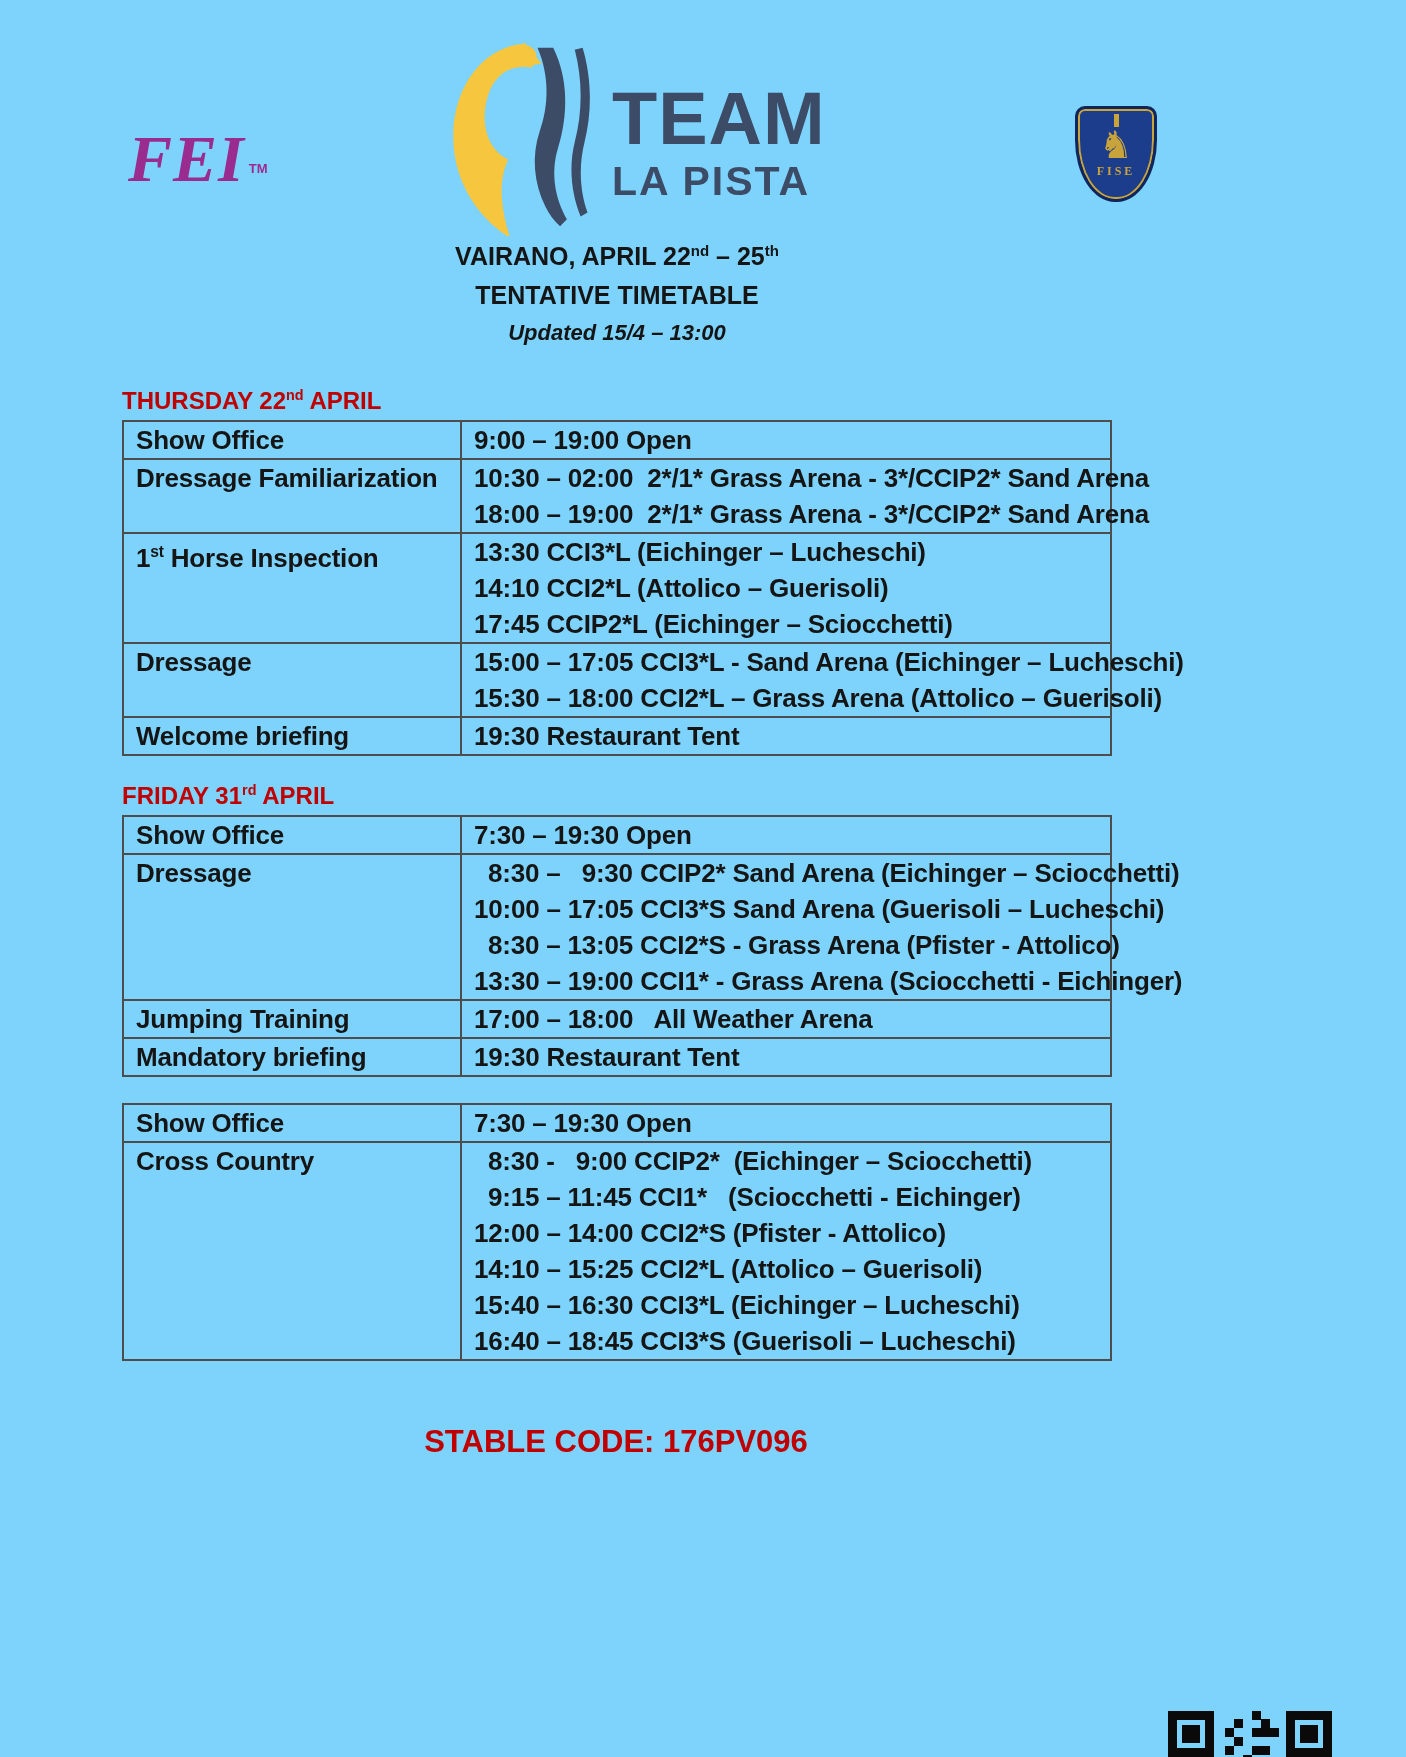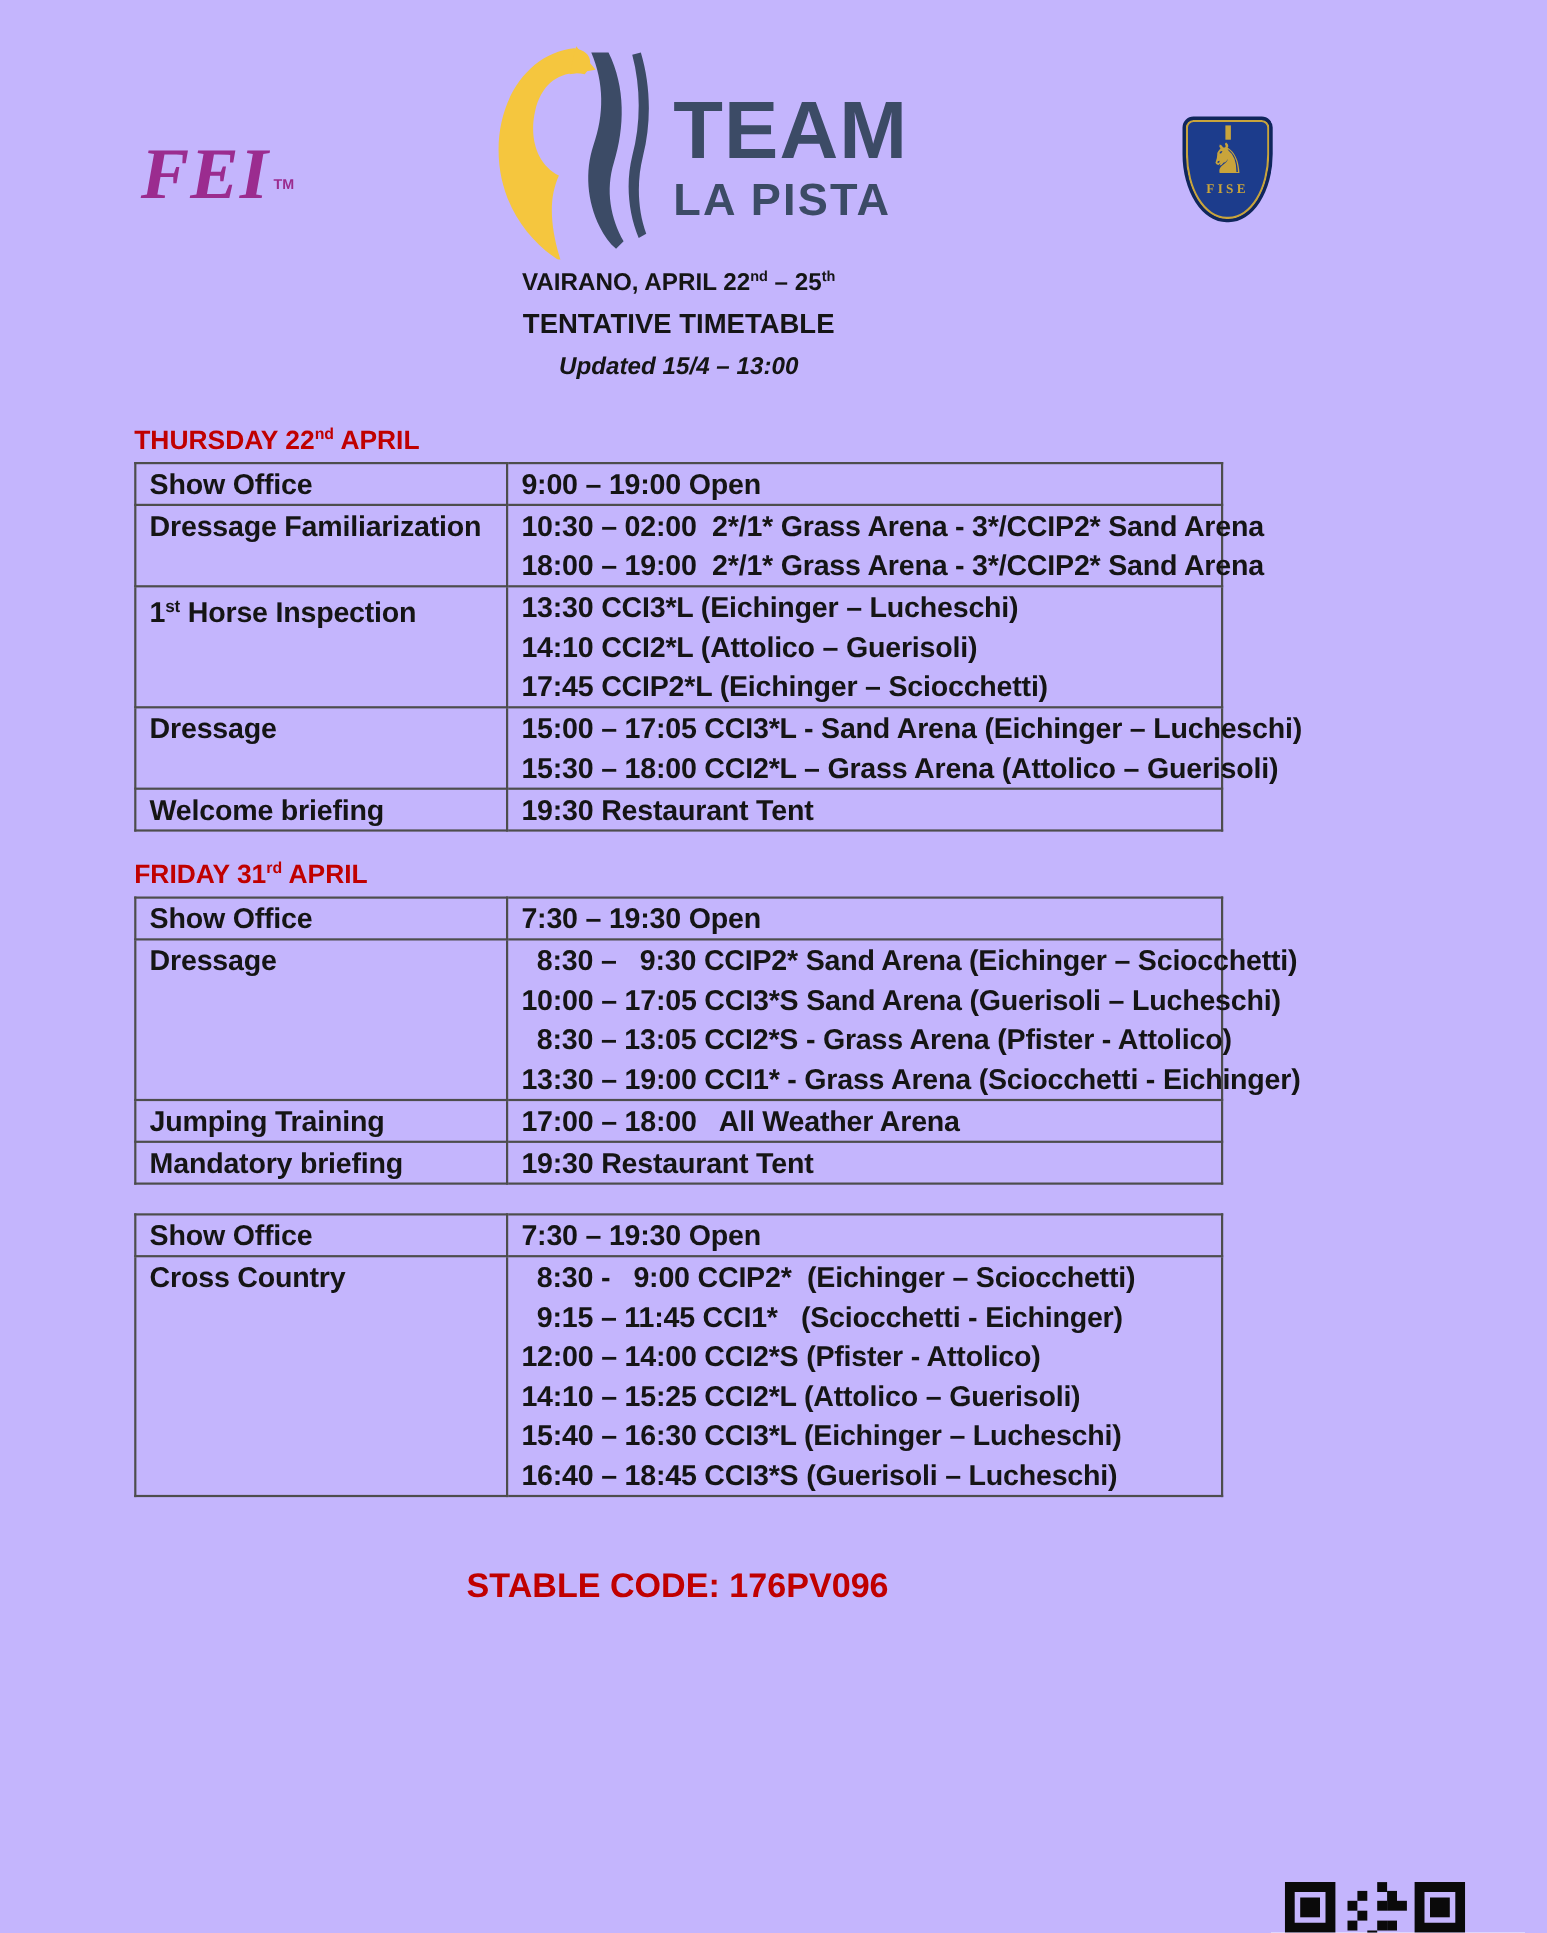--- a/index.html
+++ b/index.html
@@ -1,17 +1,17 @@
 <!DOCTYPE html>
 <html><head>
 <meta charset="utf-8">
 <style>
   html,body{margin:0;padding:0;background:#ffffff;}
   .page{
-    position:relative;width:1406px;height:1757px;background:#c4b5fd;
+    position:relative;width:1406px;height:1757px;background:#7dd3fc;
     overflow:hidden;font-family:"Liberation Sans",sans-serif;color:#151515;
   }
   
   .fei-logo{position:absolute;left:128px;top:126px;}
   .fei-text{
     font-family:"Liberation Serif",serif;font-style:italic;font-weight:bold;
     font-size:66px;color:#9B2C8F;letter-spacing:1px;line-height:66px;
   }
   .fei-tm{font-size:13px;color:#9B2C8F;font-weight:bold;vertical-align:8px;margin-left:4px;}
   .team-logo{position:absolute;left:438px;top:40px;display:flex;align-items:center;gap:12px;}
@@ -28,21 +28,21 @@
     display:flex;flex-direction:column;align-items:center;
   }
   .fise-topmark{width:5px;height:13px;background:#C9A43B;margin-top:5px;}
   .fise-horse{font-size:38px;line-height:40px;color:#C9A43B;margin-top:-2px;}
   .fise-text{
     font-family:"Liberation Serif",serif;font-size:12px;font-weight:bold;
     color:#C9A43B;letter-spacing:3px;margin-top:-1px;
   }
   
   .title-block{position:absolute;left:122px;top:237px;width:990px;text-align:center;}
-  .title-line1{font-size:22px;font-weight:bold;line-height:28px;}
+  .title-line1{font-size:25px;font-weight:bold;line-height:28px;}
   .title-line2{font-size:25px;font-weight:bold;line-height:28px;margin-top:11px;}
   .title-line3{font-size:22px;font-weight:bold;font-style:italic;line-height:26px;margin-top:11px;}
   .title-block sup{font-size:60%;}
   
   .section{position:absolute;left:122px;width:1091px;}
   #sec-thursday{top:381px;}
   #sec-friday{top:776px;}
   #sec-saturday{top:1103px;}
   .section-heading{
     font-size:24px;font-weight:bold;color:#C00000;line-height:28px;margin-bottom:5px;

